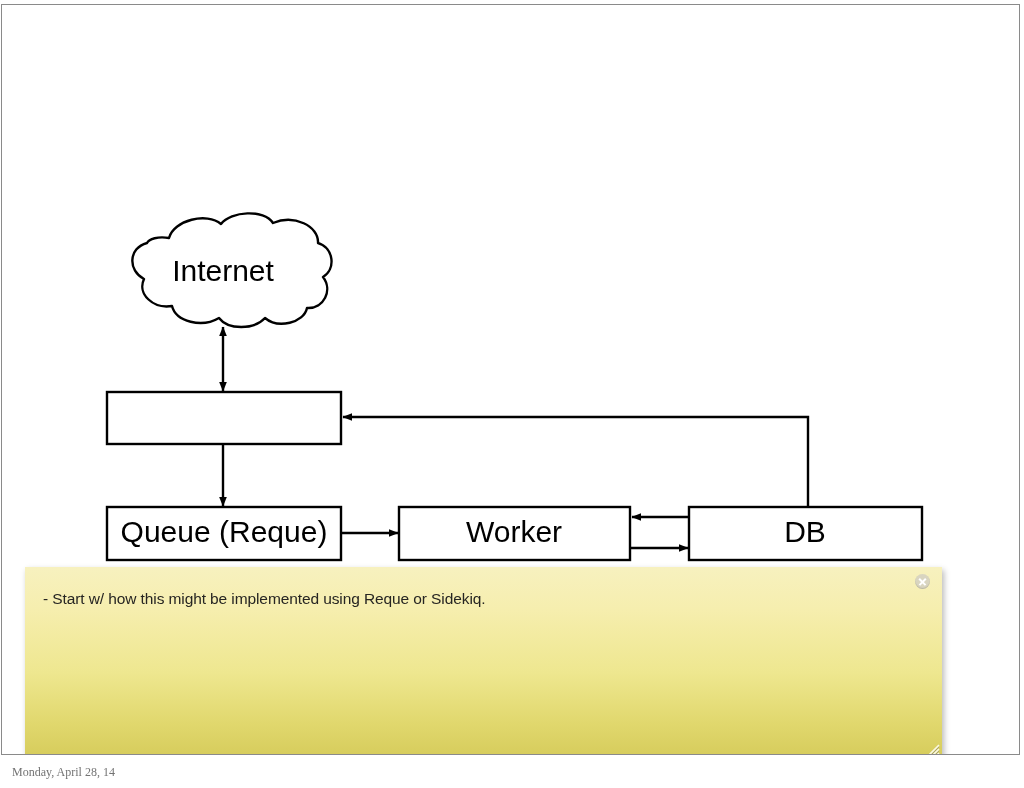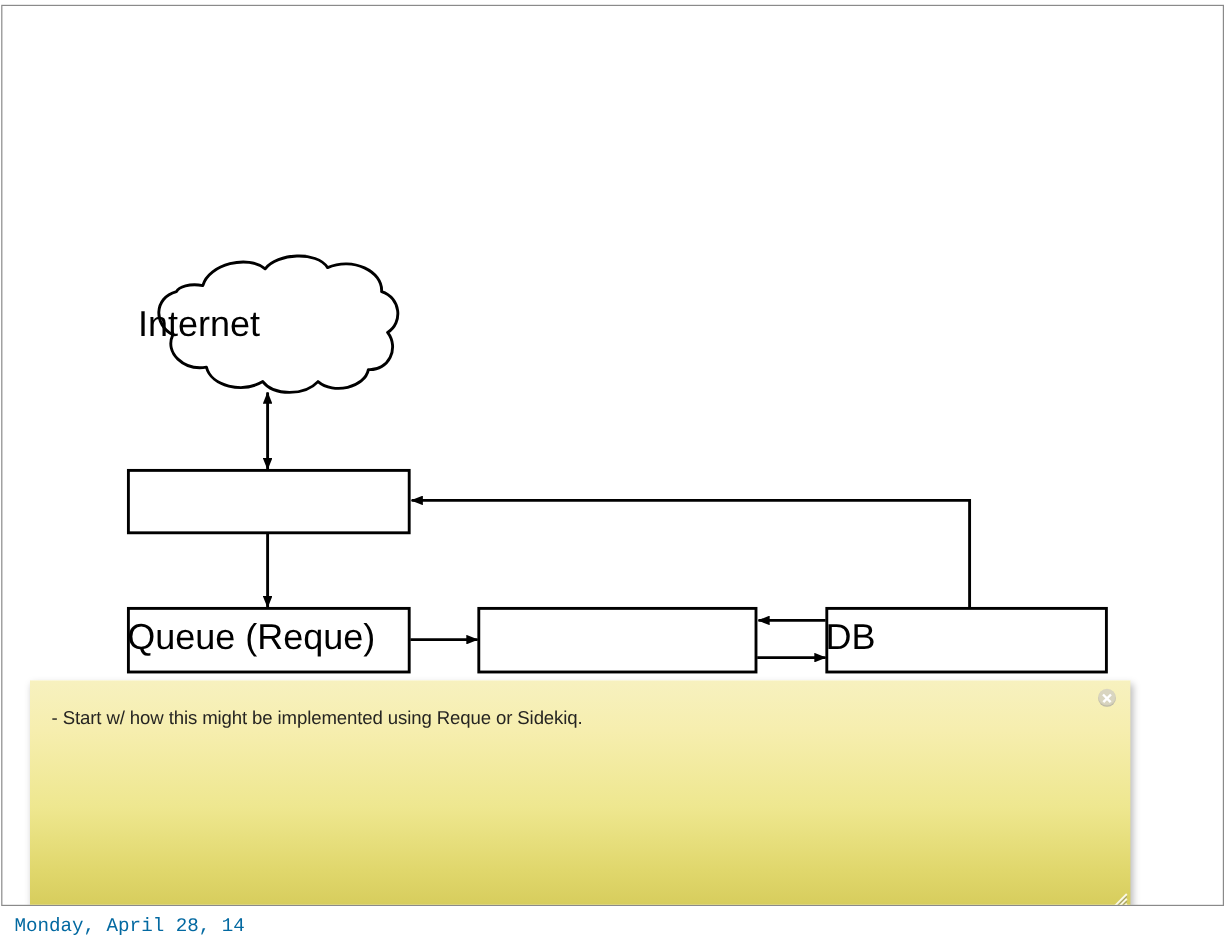--- a/index.html
+++ b/index.html
@@ -39,21 +39,21 @@
     width: 1019px;
     height: 751px;
   }
 
   .node-label {
     position: absolute;
     color: #000000;
     font-family: "Liberation Sans", sans-serif;
     font-weight: 400;
     white-space: nowrap;
-    text-align: left;
+    text-align: center;
   }
 
   .label-internet {
     left: 113px;
     top: 248px;
     width: 216px;
     font-size: 30px;
     line-height: 36px;
   }
 
@@ -147,23 +147,23 @@
     width: 16px;
     height: 16px;
     cursor: nwse-resize;
   }
 
   
   .footer-date {
     position: absolute;
     left: 12px;
     top: 764px;
-    color: #0369a1;
-    font-family: Liberation Mono, monospace;
-    font-size: 16px;
+    color: #737373;
+    font-family: Liberation Serif, serif;
+    font-size: 12px;
     line-height: 16px;
     white-space: nowrap;
   }
 </style>
 </head>
 <body>
 
 <div id="root">
 
   <div class="slide">
@@ -217,20 +217,21 @@
 
       <line x1="686" y1="512" x2="630" y2="512" stroke="#000000" stroke-width="2.4" marker-end="url(#arrowhead)"></line>
 
       <line x1="629" y1="543" x2="686" y2="543" stroke="#000000" stroke-width="2.4" marker-end="url(#arrowhead)"></line>
 
       <path d="M 806 501 L 806 412 L 341 412" fill="none" stroke="#000000" stroke-width="2.4" marker-end="url(#arrowhead)"></path>
     </svg>
 
     <div class="node-label label-internet">Internet</div>
     <div class="node-label label-queue">Queue (Reque)</div>
+    <div class="node-label label-worker">Worker</div>
     <div class="node-label label-db">DB</div>
 
     <div class="note">
       <div class="note-text">
         <p>- Start w/ how this might be implemented using Reque or Sidekiq.</p>
       </div>
       <div class="note-close"></div>
       <svg class="note-resize" viewBox="0 0 16 16" xmlns="http://www.w3.org/2000/svg">
         <path d="M15 3 L3 15" stroke="#ffffff" stroke-width="1.6" fill="none" opacity="0.85"></path>
         <path d="M15 7 L7 15" stroke="#ffffff" stroke-width="1.6" fill="none" opacity="0.85"></path>

